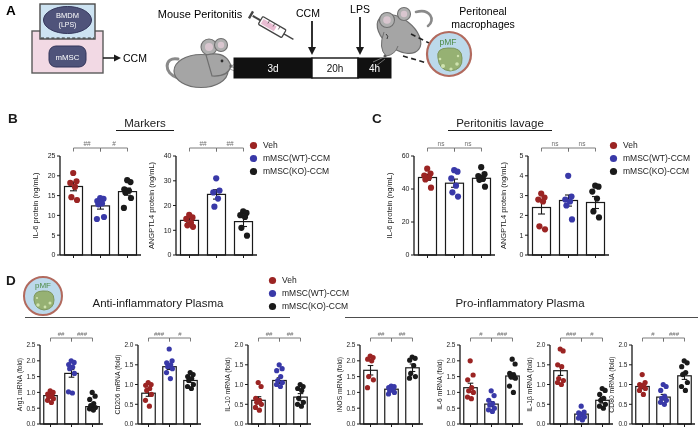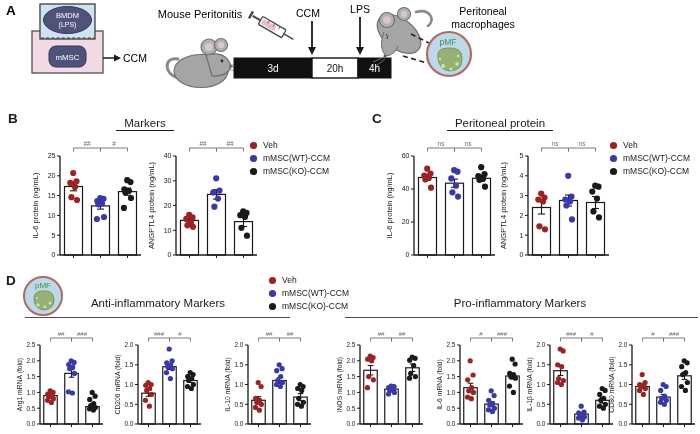--- a/index.html
+++ b/index.html
@@ -249,21 +249,21 @@
       </div>
     <div class="lrow">
         <svg width="9" height="9">
           <circle cx="4.5" cy="4.5" r="3.6" fill="#1a1a1a"></circle>
         </svg>
         <span>mMSC(KO)-CCM</span>
       </div>
   </div>
 
   <div class="abs plabel" style="left:372px;top:112px">C</div>
-  <div class="abs ptitle" style="left:405px;top:117px;width:190px"><span>Peritoneal protein</span></div>
+  <div class="abs ptitle" style="left:405px;top:117px;width:190px"><span>Peritonitis lavage</span></div>
   <div class="abs chart" style="left:384px;top:135px">
       <svg width="114" height="128" viewBox="0 0 114 128" font-family="Liberation Sans, sans-serif">
         <text transform="translate(8,70.5) rotate(-90)" text-anchor="middle" font-size="7.5" fill="#1a1a1a">IL-6 protein (ng/mL)</text>
         <rect x="34.5" y="42.5" width="18" height="77.5" fill="#fff" stroke="#1a1a1a" stroke-width="1.2"></rect>
         <line x1="43.5" y1="39.6" x2="43.5" y2="45.3" stroke="#1a1a1a" stroke-width="1.1"></line>
         <line x1="40" y1="39.6" x2="47" y2="39.6" stroke="#1a1a1a" stroke-width="1.1"></line>
         <line x1="40" y1="45.3" x2="47" y2="45.3" stroke="#1a1a1a" stroke-width="1.1"></line>
         <line x1="43.5" y1="120" x2="43.5" y2="123" stroke="#1a1a1a" stroke-width="1"></line>
         <rect x="61.5" y="48.2" width="18" height="71.8" fill="#fff" stroke="#1a1a1a" stroke-width="1.2"></rect>
         <line x1="70.5" y1="44.1" x2="70.5" y2="52.3" stroke="#1a1a1a" stroke-width="1.1"></line>
@@ -392,21 +392,21 @@
   <svg class="abs" style="left:20px;top:274px" width="46" height="44">
     <circle cx="23" cy="22" r="19" fill="#bcd9eb" stroke="#b26a5e" stroke-width="2"></circle>
     <path d="M14,26 Q13,17 23,17 Q34,16 34,26 Q34,35 24,36 Q15,35 14,26 Z" fill="#96b173" stroke="#7d965c" stroke-width="1"></path>
     <circle cx="18" cy="31" r="1.7" fill="#cfe3ae"></circle>
     <circle cx="25" cy="33" r="1.4" fill="#cfe3ae"></circle>
     <circle cx="30" cy="29" r="1.5" fill="#cfe3ae"></circle>
     <circle cx="17" cy="24" r="1.1" fill="#cfe3ae"></circle>
     <text x="23" y="14" text-anchor="middle" font-size="8" fill="#4d8a44">pMF</text>
   </svg>
 
-  <div class="abs gtitle" style="left:58px;top:297px;width:200px">Anti-inflammatory Markers</div>
+  <div class="abs gtitle" style="left:58px;top:297px;width:200px">Anti-inflammatory Plasma</div>
   <div class="abs gline" style="left:25px;top:317px;width:265px"></div>
 
   <div class="abs legend" style="left:268px;top:276px">
     <div class="lrow">
         <svg width="9" height="9">
           <circle cx="4.5" cy="4.5" r="3.6" fill="#9b2423"></circle>
         </svg>
         <span>Veh</span>
       </div>
     <div class="lrow">
@@ -416,21 +416,21 @@
         <span>mMSC(WT)-CCM</span>
       </div>
     <div class="lrow">
         <svg width="9" height="9">
           <circle cx="4.5" cy="4.5" r="3.6" fill="#1a1a1a"></circle>
         </svg>
         <span>mMSC(KO)-CCM</span>
       </div>
   </div>
 
-  <div class="abs gtitle" style="left:420px;top:297px;width:200px">Pro-inflammatory Markers</div>
+  <div class="abs gtitle" style="left:420px;top:297px;width:200px">Pro-inflammatory Plasma</div>
   <div class="abs gline" style="left:345px;top:317px;width:353px"></div>
 
   <div class="abs chart" style="left:14px;top:327px">
       <svg width="92" height="104" viewBox="0 0 92 104" font-family="Liberation Sans, sans-serif">
         <text transform="translate(7.5,57.5) rotate(-90)" text-anchor="middle" font-size="6.8" fill="#1a1a1a">Arg1 mRNA (fold)</text>
         <rect x="29.75" y="68.6" width="13.5" height="28.4" fill="#fff" stroke="#1a1a1a" stroke-width="1.2"></rect>
         <line x1="36.5" y1="66.3" x2="36.5" y2="70.8" stroke="#1a1a1a" stroke-width="1.1"></line>
         <line x1="33.7" y1="66.3" x2="39.3" y2="66.3" stroke="#1a1a1a" stroke-width="1.1"></line>
         <line x1="33.7" y1="70.8" x2="39.3" y2="70.8" stroke="#1a1a1a" stroke-width="1.1"></line>
         <line x1="36.5" y1="97" x2="36.5" y2="100" stroke="#1a1a1a" stroke-width="1"></line>

